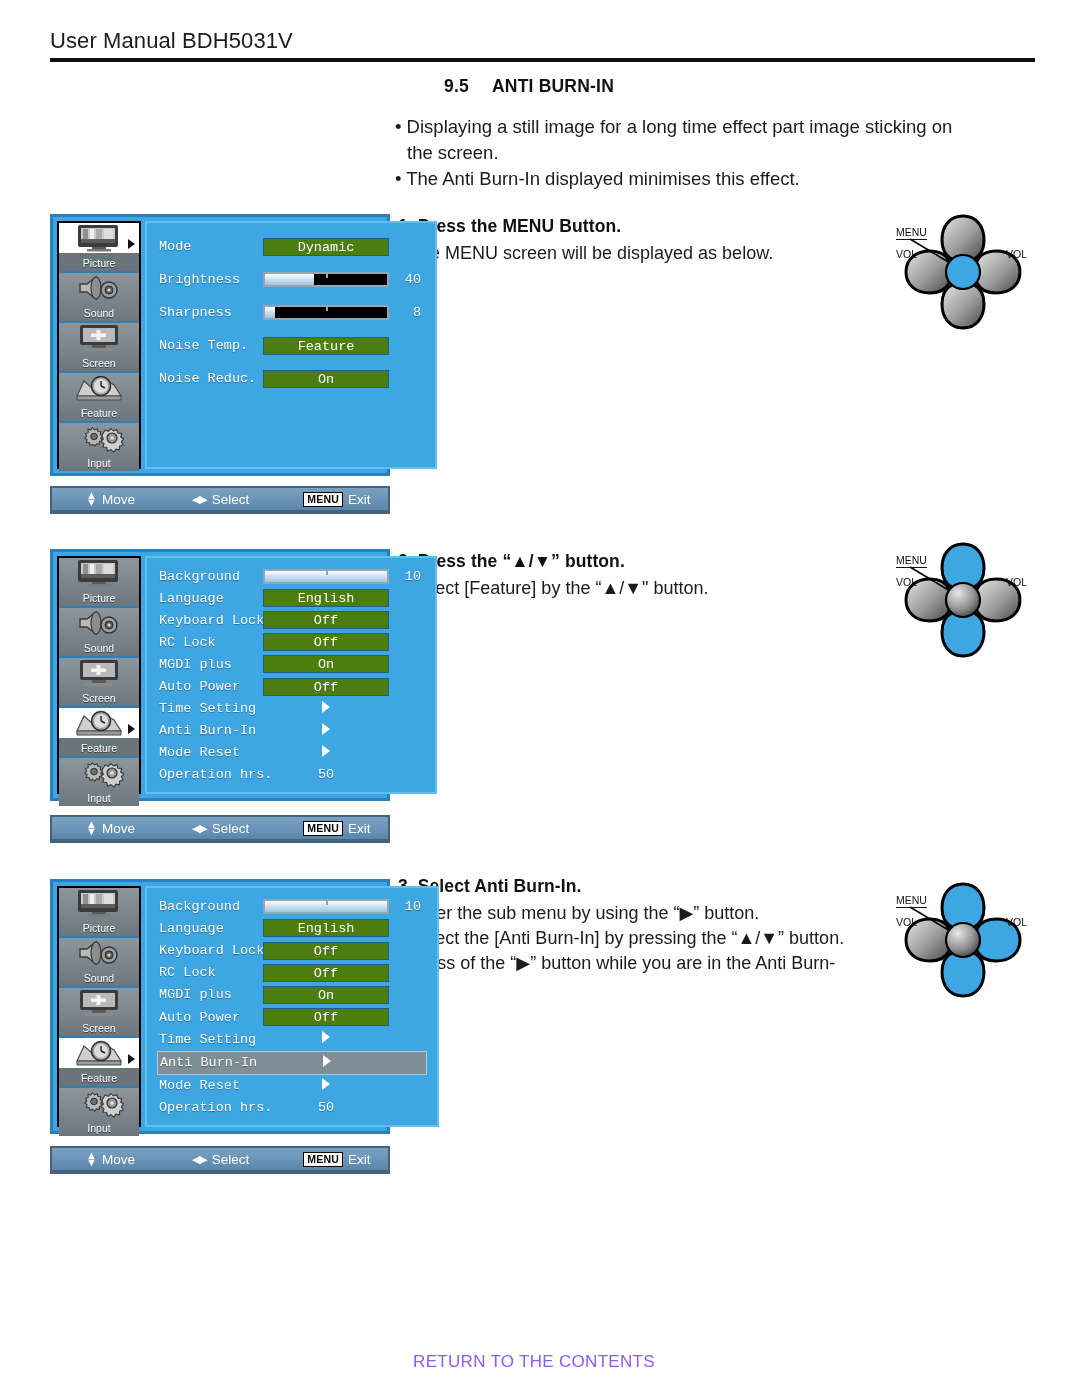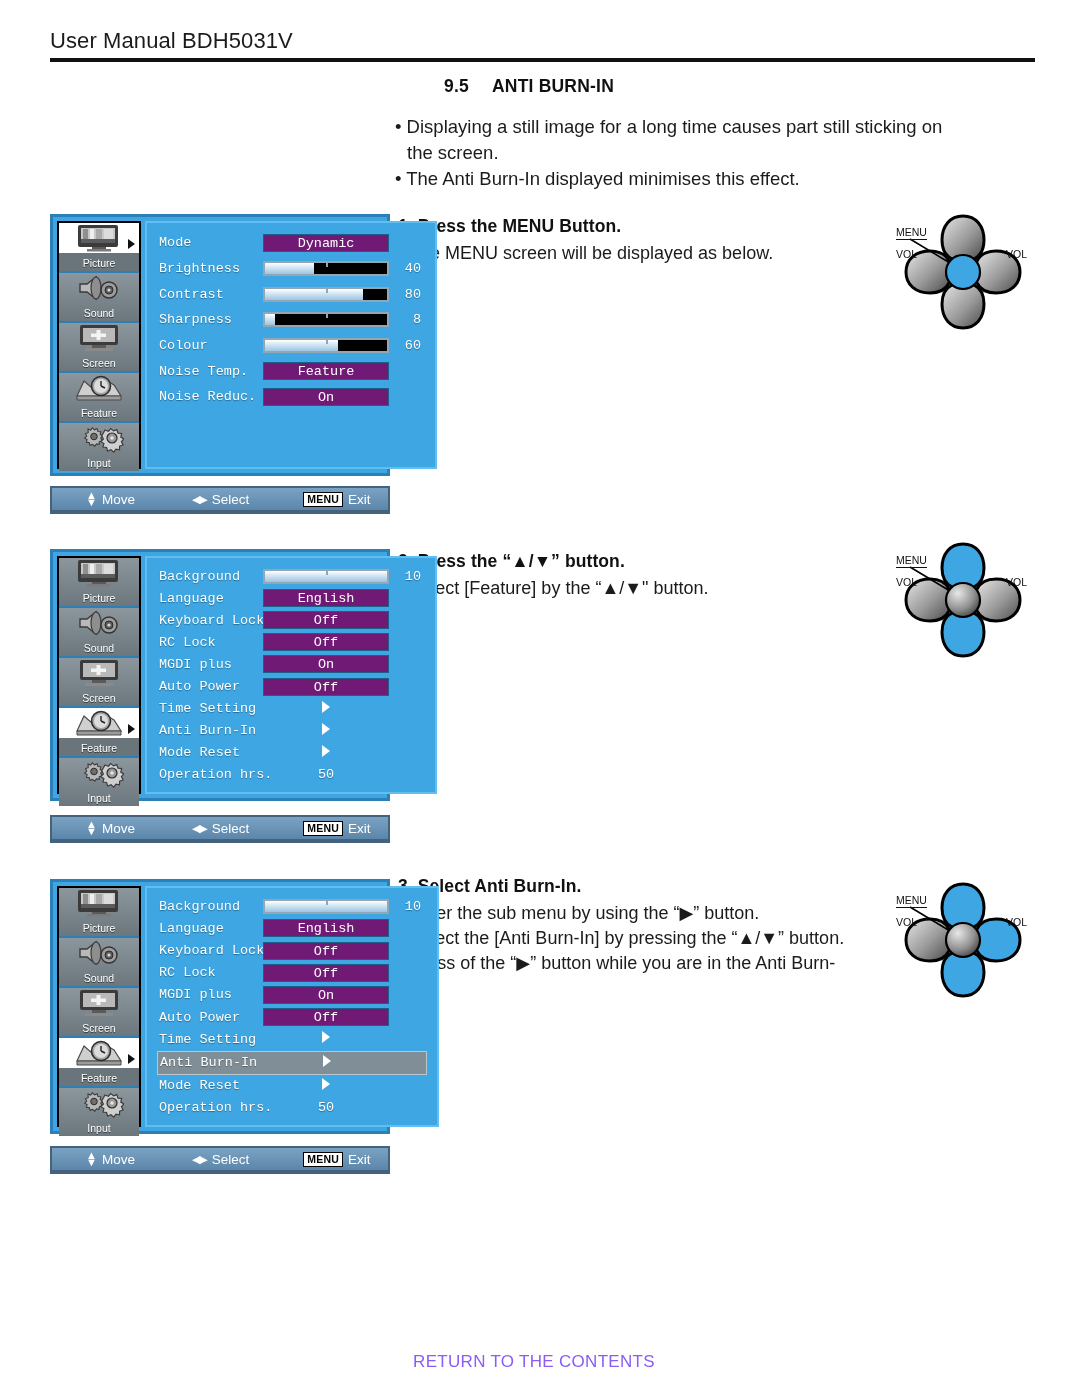--- a/index.html
+++ b/index.html
@@ -121,21 +121,21 @@
     font-family: Liberation Mono, monospace;
   }
   .row .name {
     width: 104px; flex: 0 0 104px;
     color: #ffffff; font-size: 13.5px;
     text-shadow: 0 1px 1px rgba(0,0,0,.35);
     white-space: nowrap;
   }
   .row .val-box {
     width: 126px; flex: 0 0 126px;
-    background: #701a75; color: #fff;
+    background: #4d7c0f; color: #fff;
     text-align: center; font-size: 13.5px;
     line-height: 17px; height: 18px;
     border: 1px solid #1d5f88;
   }
   .row .slider {
     width: 126px; flex: 0 0 126px; height: 15px;
     background: #000; border: 2px solid #93a6b4;
     position: relative; overflow: hidden;
   }
   .row .slider .fill {
@@ -222,21 +222,21 @@
   <div class="doc-header">
     <div class="title">User Manual BDH5031V</div>
   </div>
   <div class="doc-rule"></div>
 
   <div class="sec-head">
     <span class="num">9.5</span><span>ANTI BURN-IN</span>
   </div>
 
   <div class="intro">
-    <div class="bullet-line">• Displaying a still image for a long time causes part still sticking on</div>
+    <div class="bullet-line">• Displaying a still image for a long time effect part image sticking on</div>
     <div class="cont">the screen.</div>
     <div class="bullet-line">• The Anti Burn-In displayed minimises this effect.</div>
   </div>
 
   <div class="step step-1">
     <h3>1. Press the MENU Button.</h3>
     <p>• The MENU screen will be displayed as below.</p>
   </div>
 
   <div class="step step-2">
@@ -334,42 +334,26 @@
           </div>
           <div class="row">
             <span class="name">Brightness</span>
             <span class="slider">
               <span class="fill" style="width:40%"></span>
               <span class="tick"></span>
             </span>
             <span class="num">40</span>
           </div>
           <div class="row">
-            <span class="name">Contrast</span>
-            <span class="slider">
-              <span class="fill" style="width:80%"></span>
-              <span class="tick"></span>
-            </span>
-            <span class="num">80</span>
-          </div>
-          <div class="row">
             <span class="name">Sharpness</span>
             <span class="slider">
               <span class="fill" style="width:8%"></span>
               <span class="tick"></span>
             </span>
             <span class="num">8</span>
-          </div>
-          <div class="row">
-            <span class="name">Colour</span>
-            <span class="slider">
-              <span class="fill" style="width:60%"></span>
-              <span class="tick"></span>
-            </span>
-            <span class="num">60</span>
           </div>
           <div class="row">
             <span class="name">Noise Temp.</span>
             <span class="val-box">Feature</span>
             <span class="num"></span>
           </div>
           <div class="row">
             <span class="name">Noise Reduc.</span>
             <span class="val-box">On</span>
             <span class="num"></span>

